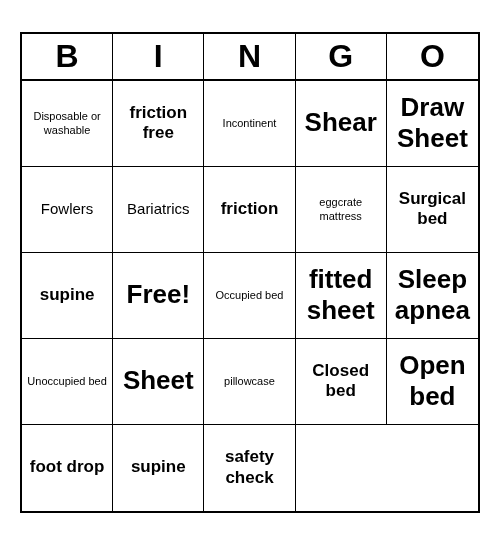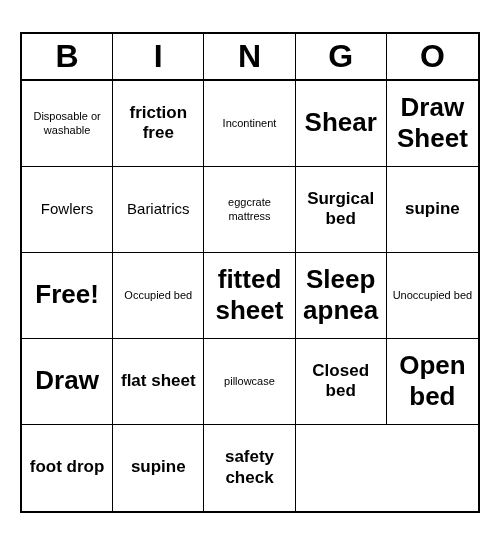--- a/index.html
+++ b/index.html
@@ -115,20 +115,23 @@
       <div class="cell">
         <span class="cell-text large">Draw Sheet</span>
       </div>
       <div class="cell">
         <span class="cell-text">Fowlers</span>
       </div>
       <div class="cell">
         <span class="cell-text">Bariatrics</span>
       </div>
       <div class="cell">
+        <span class="cell-text medium">friction</span>
+      </div>
+      <div class="cell">
         <span class="cell-text small">eggcrate mattress</span>
       </div>
       <div class="cell">
         <span class="cell-text medium">Surgical bed</span>
       </div>
       <div class="cell">
         <span class="cell-text medium">supine</span>
       </div>
       <div class="cell">
         <span class="cell-text large">Free!</span>
@@ -139,24 +142,21 @@
       <div class="cell">
         <span class="cell-text large">fitted sheet</span>
       </div>
       <div class="cell">
         <span class="cell-text large">Sleep apnea</span>
       </div>
       <div class="cell">
         <span class="cell-text small">Unoccupied bed</span>
       </div>
       <div class="cell">
-        <span class="cell-text large">Draw</span>
-      </div>
-      <div class="cell">
-        <span class="cell-text medium">flat sheet</span>
+        <span class="cell-text large">Sheet</span>
       </div>
       <div class="cell">
         <span class="cell-text small">pillowcase</span>
       </div>
       <div class="cell">
         <span class="cell-text medium">Closed bed</span>
       </div>
       <div class="cell">
         <span class="cell-text large">Open bed</span>
       </div>

